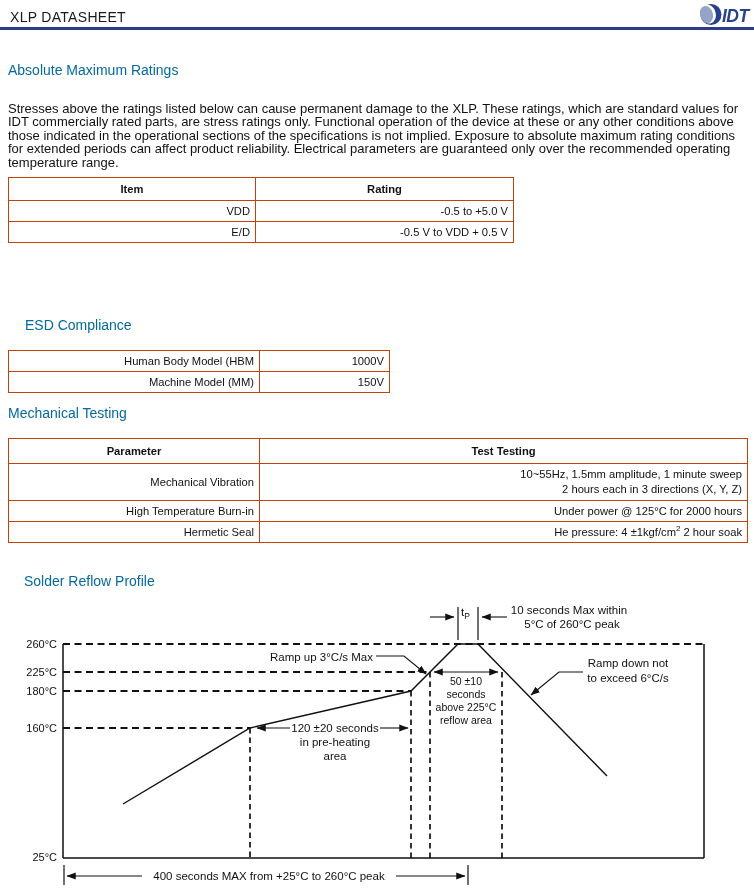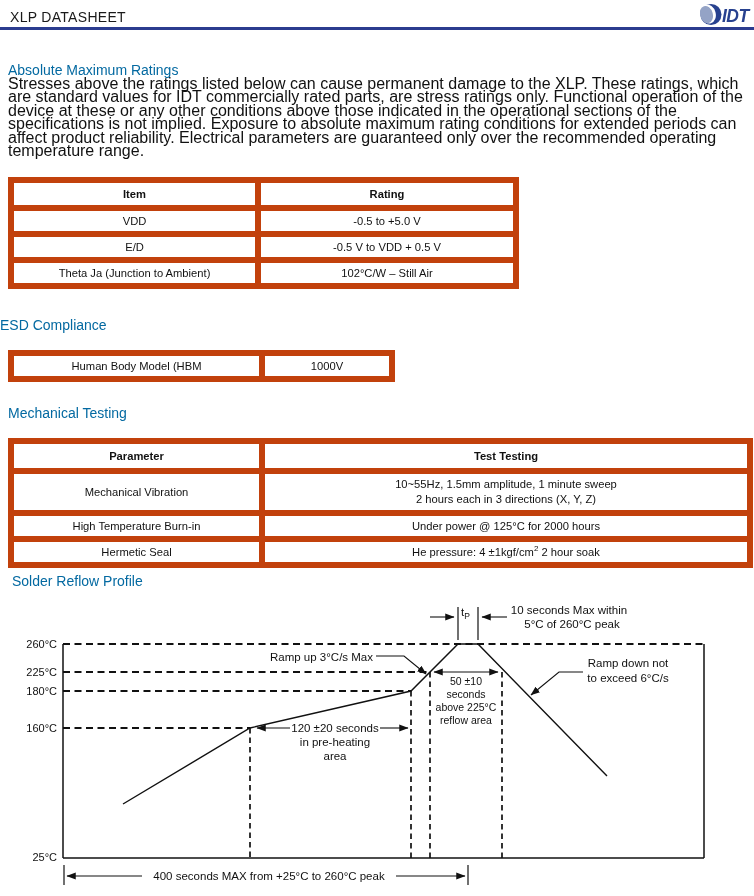--- a/index.html
+++ b/index.html
@@ -5,30 +5,30 @@
   html,body{margin:0;padding:0;background:#ffffff;}
   body{width:754px;height:896px;position:relative;font-family:"Liberation Sans",sans-serif;color:#111;overflow:hidden;}
   .abs{position:absolute;}
   
   #doc-title{left:10px;top:9px;font-size:14px;letter-spacing:.3px;color:#1a1a1a;}
   #header-rule{left:0;top:27px;width:754px;height:3px;}
   #logo{right:1px;top:2px;}
   
   .h1{font-size:14px;font-weight:400;color:#0369a1;line-height:1.1;white-space:nowrap;}
   #h-amr{left:8px;top:63px;}
-  #h-esd{left:0;top:318px;}
+  #h-esd{left:25px;top:318px;}
   #h-mech{left:8px;top:406px;}
-  #h-reflow{left:12px;top:574px;}
-  
-  #amr-paragraph{left:8px;top:77px;width:741px;font-size:16px;line-height:13.4px;color:#111;}
+  #h-reflow{left:24px;top:574px;}
+  
+  #amr-paragraph{left:8px;top:102px;width:741px;font-size:13px;line-height:13.4px;color:#111;}
   
   table{border-collapse:collapse;table-layout:fixed;font-size:11.2px;color:#111;}
-  td,th{border:6px solid #c2410c;padding:3px 5px;vertical-align:middle;line-height:14px;overflow:hidden;}
+  td,th{border:1px solid #c2410c;padding:3px 5px;vertical-align:middle;line-height:14px;overflow:hidden;}
   th{font-weight:700;text-align:center;height:16px;}
-  td{height:14px;text-align:center;}
+  td{height:14px;text-align:right;}
   td div{line-height:15px;}
   sup{font-size:8px;line-height:0;}
   #t-amr{left:8px;top:177px;width:505px;}
   #t-esd{left:8px;top:350px;width:381px;}
   #t-mech{left:8px;top:438px;width:739px;}
   #t-mech th{height:18px;}
   
   #chart{left:0;top:595px;}
   #chart text{font-family:"Liberation Sans",sans-serif;fill:#111;}
 </style>
@@ -63,37 +63,37 @@
   </thead>
   <tbody>
       <tr>
         <td>VDD</td>
         <td>-0.5 to +5.0 V</td>
       </tr>
       <tr>
         <td>E/D</td>
         <td>-0.5 V to VDD + 0.5 V</td>
       </tr>
-      <tr>
-        <td>Theta Ja (Junction to Ambient)</td>
-        <td>102°C/W – Still Air</td>
-      </tr>
     </tbody>
 </table>
 
 <div class="abs h1" id="h-esd">ESD Compliance</div>
 <table class="abs" id="t-esd">
   <colgroup>
       <col style="width:251px">
       <col style="width:130px">
     </colgroup>
   <tbody>
       <tr>
         <td>Human Body Model (HBM</td>
         <td>1000V</td>
+      </tr>
+      <tr>
+        <td>Machine Model (MM)</td>
+        <td>150V</td>
       </tr>
     </tbody>
 </table>
 
 <div class="abs h1" id="h-mech">Mechanical Testing</div>
 <table class="abs" id="t-mech">
   <colgroup>
       <col style="width:251px">
       <col style="width:488px">
     </colgroup>

